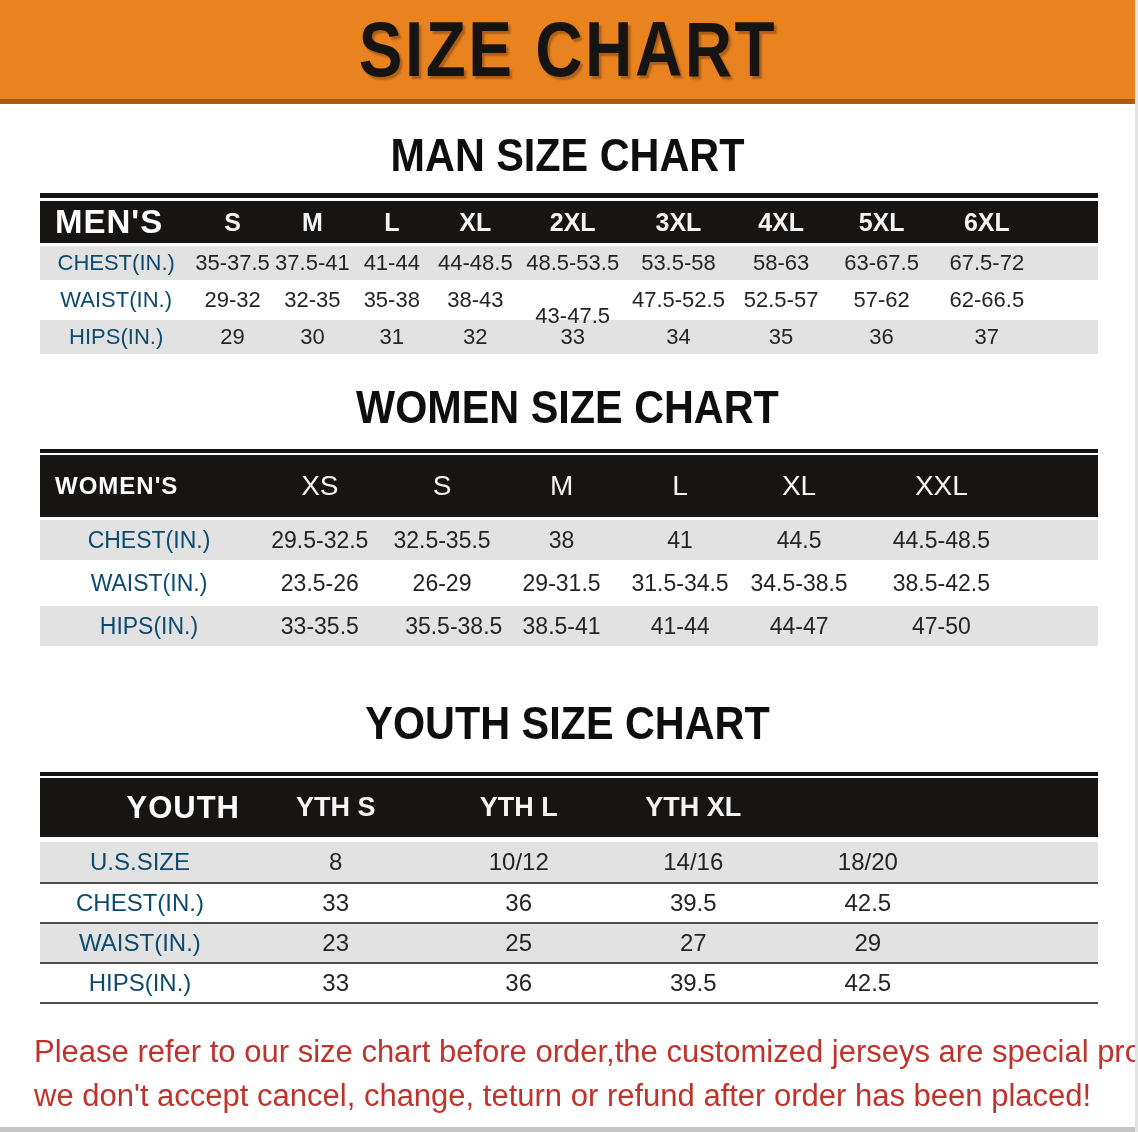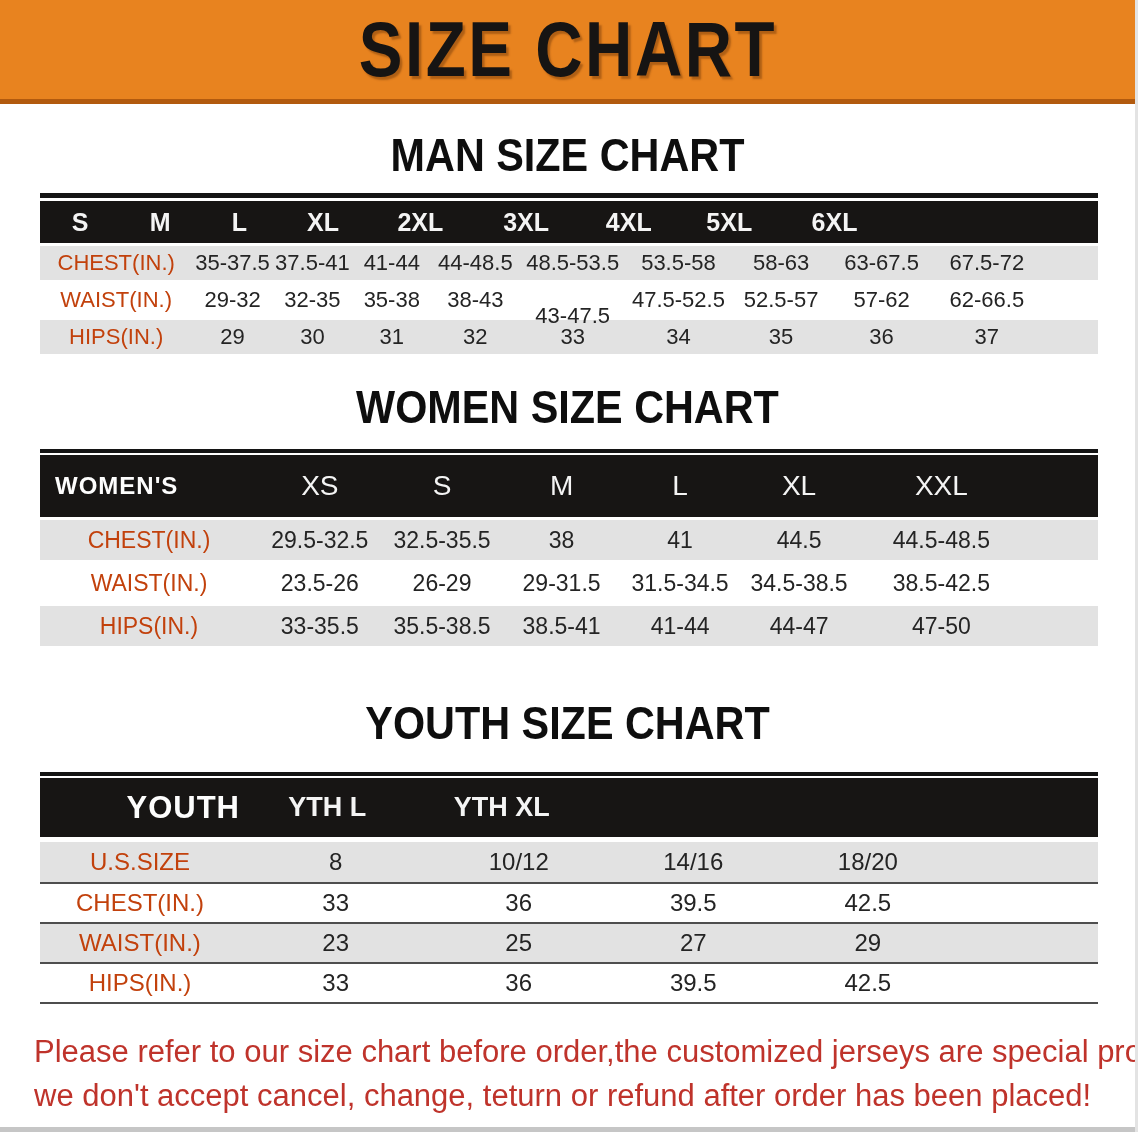--- a/index.html
+++ b/index.html
@@ -63,21 +63,21 @@
   .t-row { display:flex; align-items:center; background:#ffffff; }
   .t-row.gray { background:#e2e2e2; }
   .st-man   .t-row { height:34px; margin-top:3px; }
   .st-women .t-row { height:40px; margin-top:3px; }
   .st-women .t-body { margin-top:1px; }
   .st-youth .t-row { height:40px; margin-top:0; }
   .st-youth .t-body { margin-top:5px; border-bottom:2px solid #4e4e4e; }
   .st-youth .t-row + .t-row { border-top:2px solid #4e4e4e; }
 
   .t-rlabel, .t-cell { text-align:center; color:#242424; white-space:nowrap; }
-  .t-rlabel { color:#c2410c; }
+  .t-rlabel { color:#0c4a6e; }
   .st-man   .t-rlabel, .st-man   .t-cell { font-size:22px; }
   .st-women .t-rlabel, .st-women .t-cell { font-size:23px; }
   .st-youth .t-rlabel, .st-youth .t-cell { font-size:24px; }
 
   
   .footer {
     margin-top:26px; padding:0 34px; color:#bf332b;
     font-size:31px; line-height:44px; font-weight:normal;
   }
   .footer-line { white-space:nowrap; }
@@ -89,20 +89,21 @@
 <body>
 
 <div class="banner">
   <div class="banner-title">SIZE CHART</div>
 </div>
 
 <div class="section-heading h-man">MAN SIZE CHART</div>
 <div class="size-table st-man">
     <div class="t-topline"></div>
     <div class="t-head">
+      <div class="t-hlabel" style="width: 14.4%;">MEN'S</div>
       <div class="t-hcell" style="width: 7.6%;">S</div>
       <div class="t-hcell" style="width: 7.5%;">M</div>
       <div class="t-hcell" style="width: 7.5%;">L</div>
       <div class="t-hcell" style="width: 8.3%;">XL</div>
       <div class="t-hcell" style="width: 10.1%;">2XL</div>
       <div class="t-hcell" style="width: 9.9%;">3XL</div>
       <div class="t-hcell" style="width: 9.5%;">4XL</div>
       <div class="t-hcell" style="width: 9.5%;">5XL</div>
       <div class="t-hcell" style="width: 10.4%;">6XL</div>
       <div class="t-hcell" style="width: 5.3%;"></div>
@@ -175,34 +176,35 @@
         <div class="t-cell" style="width: 11.7%;">23.5-26</div>
         <div class="t-cell" style="width: 11.4%;">26-29</div>
         <div class="t-cell" style="width: 11.2%;">29-31.5</div>
         <div class="t-cell" style="width: 11.2%;">31.5-34.5</div>
         <div class="t-cell" style="width: 11.3%;">34.5-38.5</div>
         <div class="t-cell" style="width: 15.6%;">38.5-42.5</div>
       </div>
       <div class="t-row gray">
         <div class="t-rlabel" style="width: 20.6%;">HIPS(IN.)</div>
         <div class="t-cell" style="width: 11.7%;">33-35.5</div>
-        <div class="t-cell" style="width: 11.4%;">35.5-38.5</div>
+        <div class="t-cell" style="width: 11.4%; text-align: right;">35.5-38.5</div>
         <div class="t-cell" style="width: 11.2%;">38.5-41</div>
         <div class="t-cell" style="width: 11.2%;">41-44</div>
         <div class="t-cell" style="width: 11.3%;">44-47</div>
         <div class="t-cell" style="width: 15.6%;">47-50</div>
       </div>
     </div>
   </div>
 
 <div class="section-heading h-youth">YOUTH SIZE CHART</div>
 <div class="size-table st-youth">
     <div class="t-topline"></div>
     <div class="t-head">
       <div class="t-hlabel" style="width: 18.9%; text-align: right;">YOUTH</div>
+      <div class="t-hcell" style="width: 18.1%;">YTH S</div>
       <div class="t-hcell" style="width: 16.5%;">YTH L</div>
       <div class="t-hcell" style="width: 16.5%;">YTH XL</div>
       <div class="t-hcell" style="width: 13.5%;"></div>
     </div>
     <div class="t-body">
       <div class="t-row gray">
         <div class="t-rlabel" style="width: 18.9%;">U.S.SIZE</div>
         <div class="t-cell" style="width: 18.1%;">8</div>
         <div class="t-cell" style="width: 16.5%;">10/12</div>
         <div class="t-cell" style="width: 16.5%;">14/16</div>

